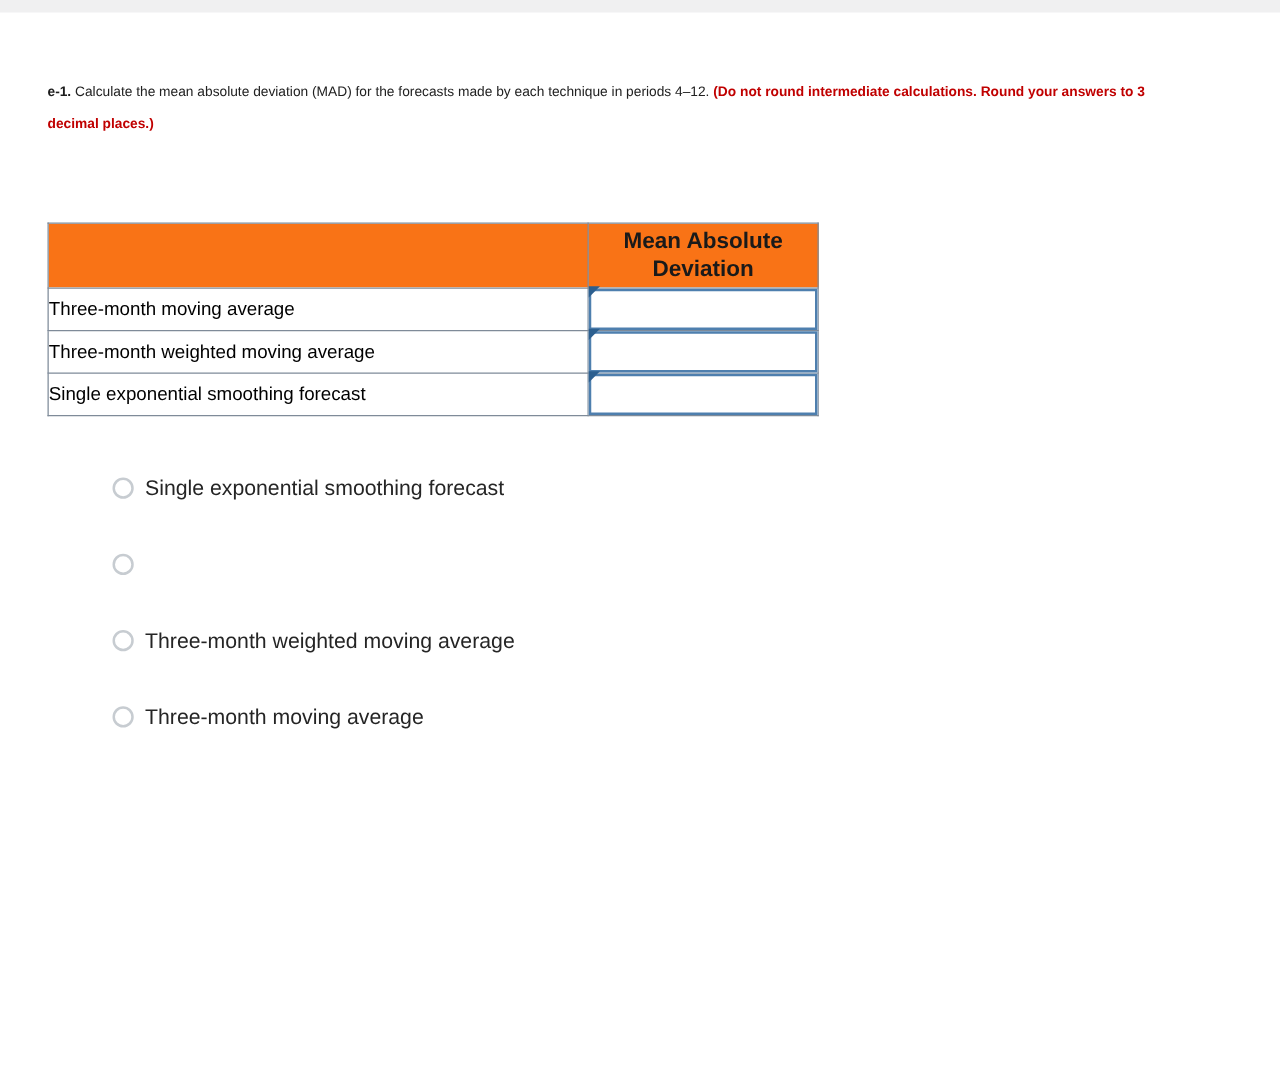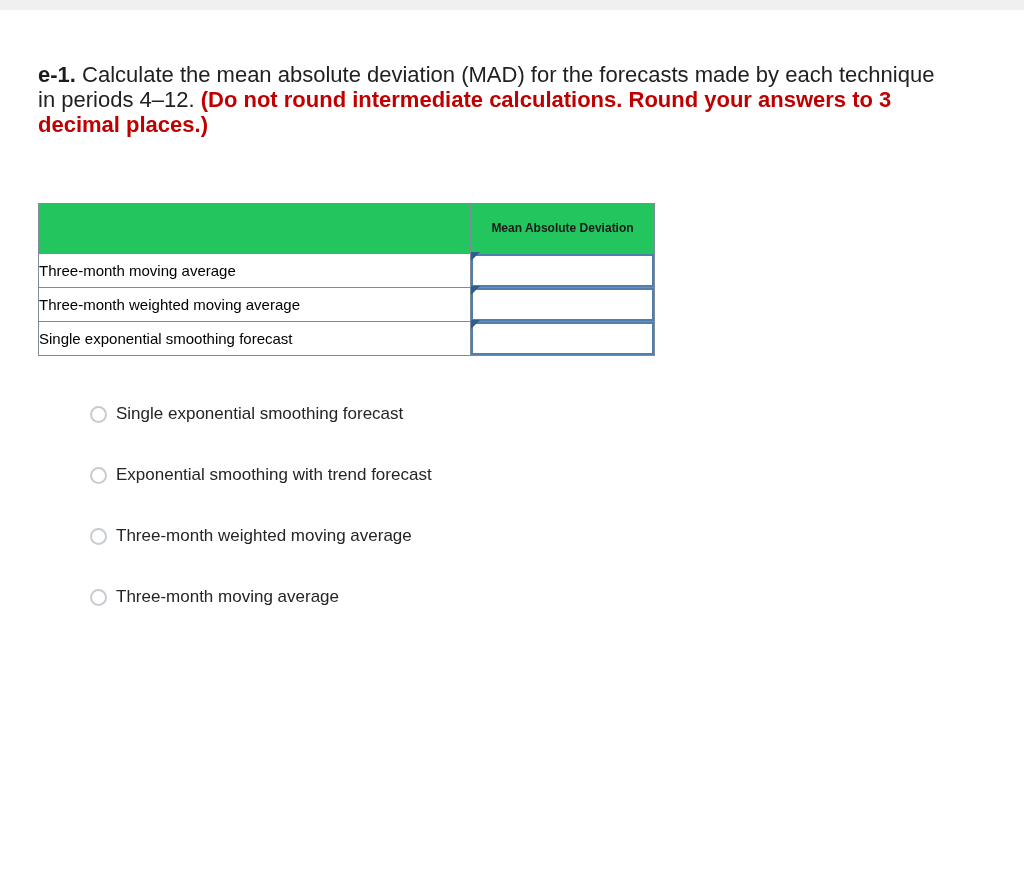--- a/index.html
+++ b/index.html
@@ -19,21 +19,21 @@
   .top-bar {
     width: 100%;
     height: 10px;
     background: #f0f0f1;
   }
   .content {
     padding: 0 38px;
   }
   .question {
     margin: 0;
-    font-size: 22px;
+    font-size: 11px;
     line-height: 25px;
     color: #212121;
   }
   .question-e1 {
     margin-top: 52px;
     width: 912px;
   }
   .q-label {
     font-weight: bold;
     color: #1c1c1c;
@@ -49,22 +49,22 @@
     table-layout: fixed;
   }
   table.mad-table th,
   table.mad-table td {
     border: 1px solid #7f8b99;
   }
   th.label-col, td.label-cell { width: 432px; }
   th.value-col, td.value-cell { width: 184px; }
   table.mad-table thead th {
     height: 50px;
-    background: #22c55e;
-    font-size: 12px;
+    background: #f97316;
+    font-size: 18px;
     font-weight: bold;
     color: #1a1a1a;
     text-align: center;
     line-height: 1.3;
     padding: 2px 10px;
     box-sizing: border-box;
   }
   table.mad-table tbody td {
     height: 33px;
     padding: 0;
@@ -193,21 +193,20 @@
     </table>
 
 
     <div class="options">
       <label class="option">
         <span class="radio"></span>
         <span class="option-label">Single exponential smoothing forecast</span>
       </label>
       <label class="option">
         <span class="radio"></span>
-        <span class="option-label">Exponential smoothing with trend forecast</span>
       </label>
       <label class="option">
         <span class="radio"></span>
         <span class="option-label">Three-month weighted moving average</span>
       </label>
       <label class="option">
         <span class="radio"></span>
         <span class="option-label">Three-month moving average</span>
       </label>
     </div>

